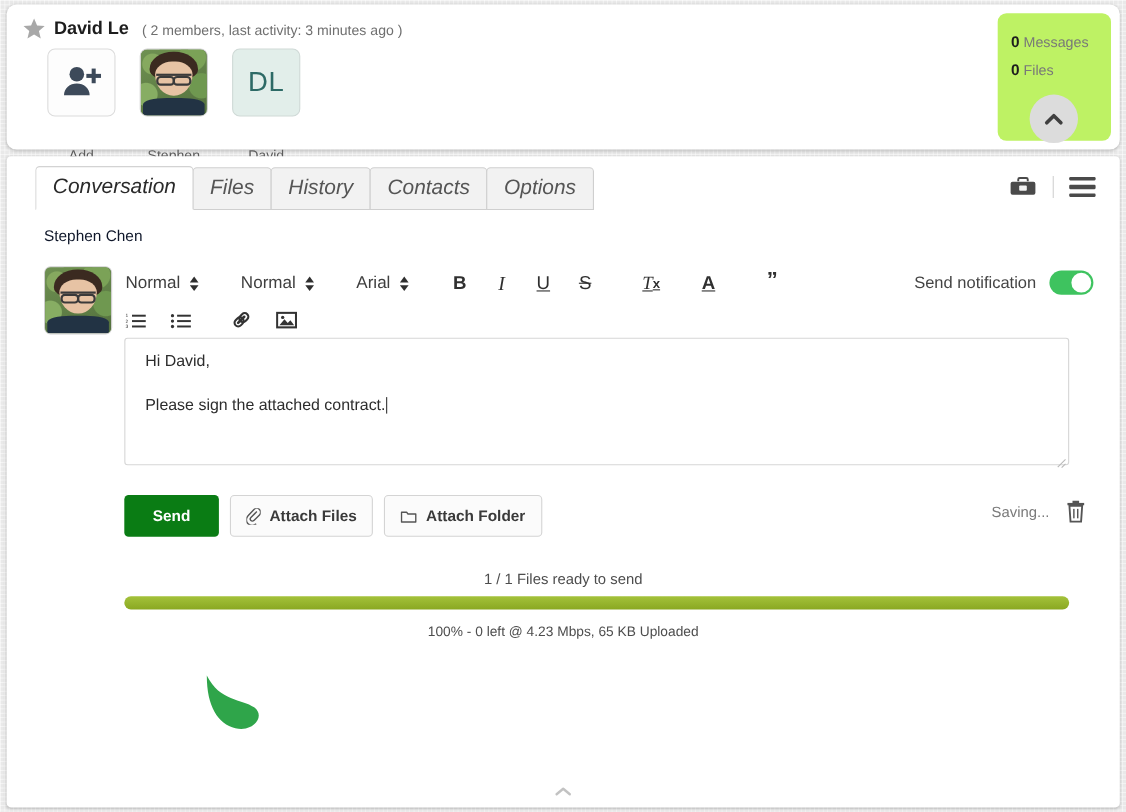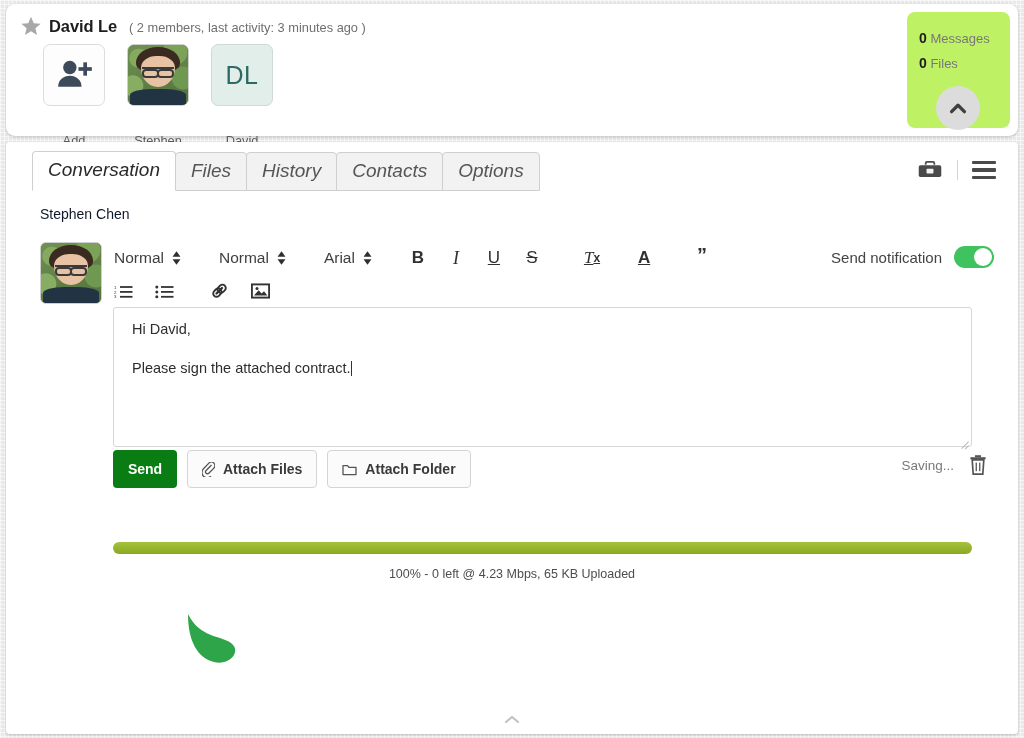--- a/index.html
+++ b/index.html
@@ -190,21 +190,21 @@
     width: 40px; height: 22px; border-radius: 11px; background: #3ec35f;
     position: relative;
   }
   .toggle .knob {
     position: absolute; right: 2px; top: 2px;
     width: 18px; height: 18px; border-radius: 50%; background: #fff;
   }
 
   .msg-box {
     position: absolute; left: 107px; top: 165px;
-    width: 859px; height: 140px;
+    width: 859px; height: 116px;
     border: 1px solid #d6d6d6; border-radius: 3px;
     background: #fff;
     padding: 14px 18px;
     font-size: 14.5px; color: #2d2d2d; line-height: 1;
   }
   .msg-line { margin: 0 0 24px; }
   .msg-line:last-child { margin-bottom: 0; }
   .caret {
     display: inline-block; width: 1px; height: 15px; background: #333;
     vertical-align: -3px; margin-left: 1px;
@@ -215,21 +215,21 @@
   .resize-grip:before, .resize-grip:after {
     content: ""; position: absolute; background: #b9b9b9; height: 1px; right: 0;
   }
   .resize-grip:before { width: 10px; bottom: 2px; transform: rotate(-45deg); transform-origin: right bottom;}
   .resize-grip:after  { width: 5px; bottom: 2px; transform: rotate(-45deg); transform-origin: right bottom; margin-bottom: -4px;}
 
   
   .actions { position: absolute; left: 107px; top: 308px; display: flex; align-items: stretch; gap: 10px; }
   .btn-send {
     background: #0a7c14; color: #fff; font-weight: bold; font-size: 14px;
-    border-radius: 4px; width: 64px; height: 38px;
+    border-radius: 4px; width: 86px; height: 38px;
     display: flex; align-items: center; justify-content: center;
   }
   .btn-plain {
     background: #fbfbfb; border: 1px solid #d4d4d4; border-radius: 4px;
     height: 38px; padding: 0 14px;
     display: flex; align-items: center; gap: 8px;
     font-size: 14px; font-weight: bold; color: #3a3a3a;
   }
   .btn-plain svg { display: block; }
 
@@ -509,20 +509,21 @@
         <rect x="7.6" y="8.6" width="1.3" height="8.6" fill="#555"></rect>
         <rect x="11.1" y="8.6" width="1.3" height="8.6" fill="#555"></rect>
       </svg>
     </span>
   </div>
 
   <svg class="cursor-arrow" viewBox="0 0 64 55">
     <path d="M2 2 C 14 26, 34 23, 45 31 C 56 39, 44 54, 28 50 C 12 46, 2 30, 2 2 Z" fill="#2fa54a"></path>
   </svg>
 
+  <div class="upload-status">1 / 1 Files ready to send</div>
 
   <div class="progress-wrap">
     <div class="progress-bar" style="width:100%"></div>
   </div>
 
   <div class="upload-detail">100% - 0 left @ 4.23 Mbps, 65 KB Uploaded</div>
 
   <div class="bottom-chevron">
     <svg viewBox="0 0 16 9">
         <path d="M2 7 L8 2 L14 7" fill="none" stroke="#7a7a7a" stroke-width="2.2" stroke-linecap="round" stroke-linejoin="round"></path>

